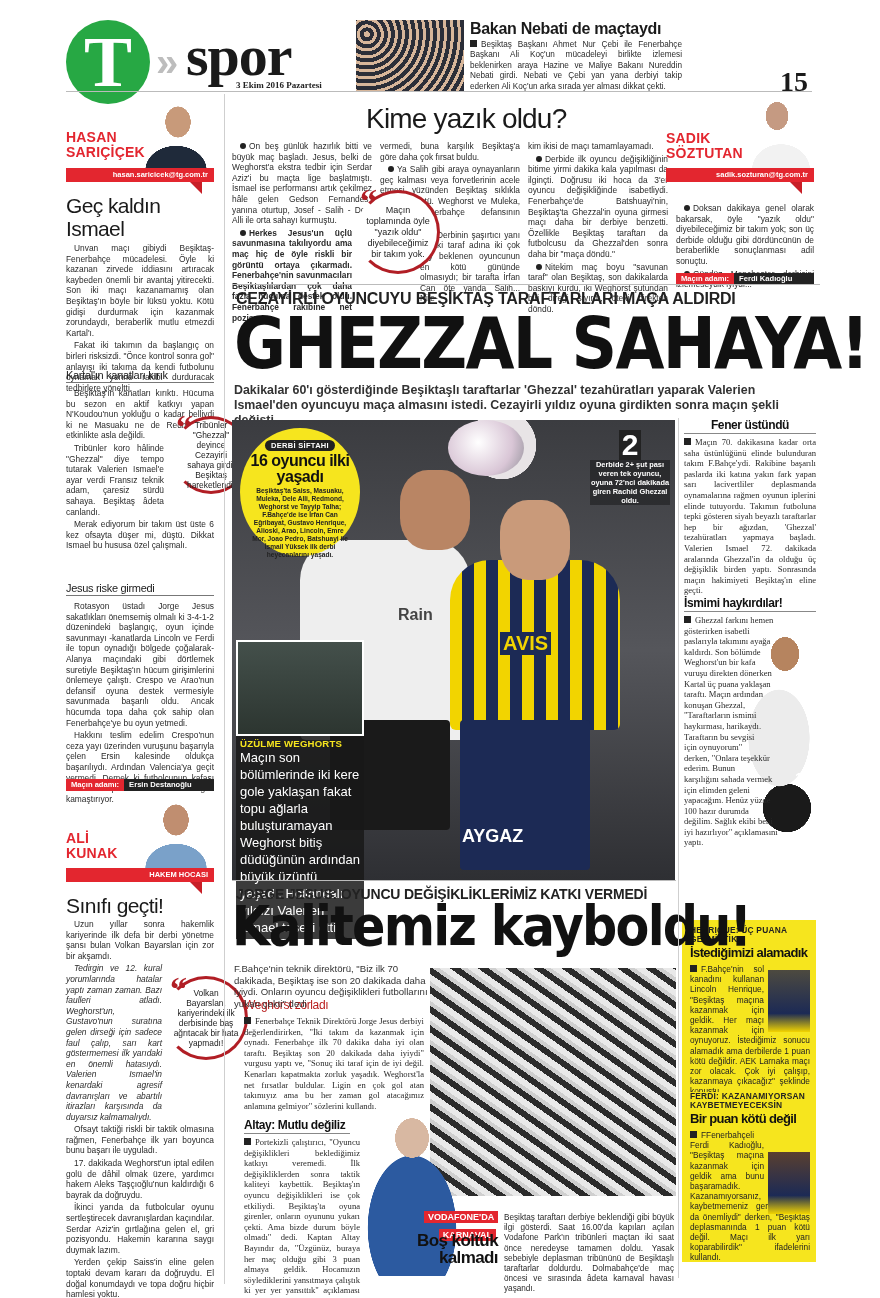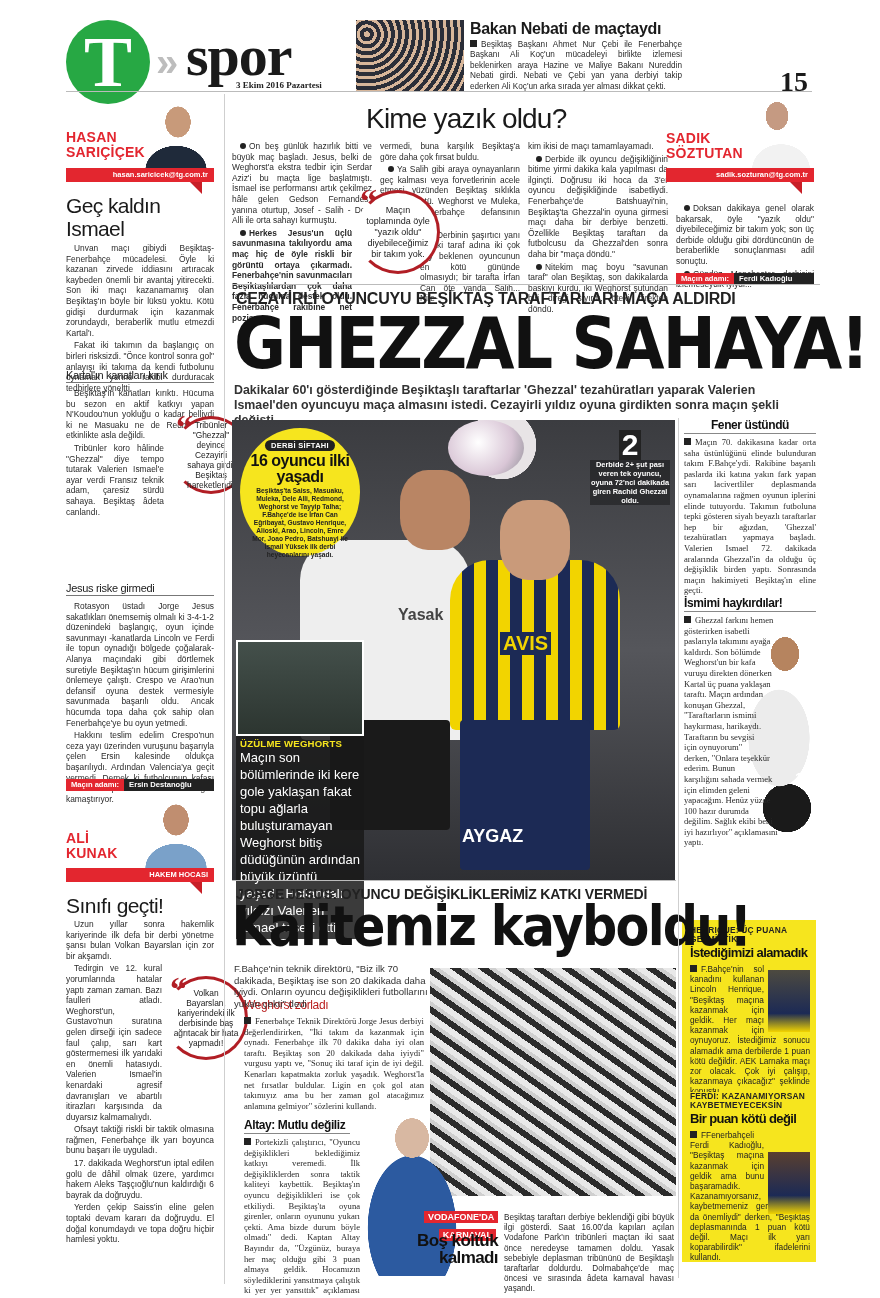--- a/index.html
+++ b/index.html
@@ -128,20 +128,21 @@
 </div>
 
 <div class="abs body-text" style="left:66px; top:243px; width:148px;">
   <p>Unvan maçı gibiydi Beşiktaş-Fenerbahçe mücadelesi. Öyle ki kazanan zirvede iddiasını artıracak kaybeden önemli bir avantaj yitirecekti. Son iki maçı kazanamamış olan Beşiktaş'ın böyle bir lüksü yoktu. Kötü gidişi durdurmak için kazanmak zorundaydı, beraberlik mutlu etmezdi Kartal'ı.</p>
   <p>Fakat iki takımın da başlangıç on birleri risksizdi. "Önce kontrol sonra gol" anlayışı iki takıma da kendi futbolunu oynamak yerine rakibi durduracak tedbirlere yöneltti.</p>
 </div>
 <div class="abs sub-head" style="left:66px; top:369px; width:148px;">Kartal'ın kanatları kırık</div>
 <div class="abs body-text" style="left:66px; top:388px; width:148px;">
   <p style="padding-right:0;">Beşiktaş'ın kanatları kırıktı. Hücuma bu sezon en aktif katkıyı yapan N'Koudou'nun yokluğu o kadar belliydi ki ne Masuaku ne de Redmond o etkinlikte asla değildi.</p>
   <p style="padding-right:50px;">Tribünler koro hâlinde "Ghezzal" diye tempo tutarak Valerien Ismael'e ayar verdi Fransız teknik adam, çaresiz sürdü sahaya. Beşiktaş âdeta canlandı.</p>
+  <p>Merak ediyorum bir takım üst üste 6 kez ofsayta düşer mi, düştü. Dikkat Ismael bu hususa özel çalışmalı.</p>
 </div>
 <div class="abs quote" style="left:172px; top:416px; width:78px; height:78px; font-size:8.4px; line-height:10px;">Tribünler "Ghezzal" deyince Cezayirli sahaya girdi, Beşiktaş hareketlendi.</div>
 <div class="abs quote-mark" style="left:176px; top:412px;">“</div>
 
 <div class="abs sub-head" style="left:66px; top:582px; width:148px;">Jesus riske girmedi</div>
 <div class="abs body-text" style="left:66px; top:601px; width:148px;">
   <p>Rotasyon üstadı Jorge Jesus sakatlıkları önemsemiş olmalı ki 3-4-1-2 düzenindeki başlangıç, oyun içinde savunmayı -kanatlarda Lincoln ve Ferdi ile topun oynadığı bölgede çoğalarak- Alanya maçındaki gibi dörtlemek suretiyle Beşiktaş'ın hücum girişimlerini önlemeye çalıştı. Crespo ve Arao'nun defansif oyuna destek vermesiyle savunmada başarılı oldu. Ancak hücumda topa daha çok sahip olan Fenerbahçe'ye bu oyun yetmedi.</p>
   <p>Hakkını teslim edelim Crespo'nun ceza yayı üzerinden vuruşunu başarıyla çelen Ersin kalesinde oldukça başarılıydı. Ardından Valencia'ya geçit vermedi. Demek ki futbolcunun kafası rahatsa performansı da göz kamaştırıyor.</p>
 </div>
 <div class="abs mac-adami" style="left:66px; top:779px; width:148px;">
@@ -152,23 +153,24 @@
 <div class="abs head-photo" style="left:136px; top:796px; width:78px; height:72px; background: radial-gradient(ellipse 18px 22px at 40px 24px, #c08e70 70%, transparent 71%), radial-gradient(ellipse 38px 30px at 40px 72px, #7aa1c9 80%, transparent 81%), #fff;"></div>
 <div class="abs col-name" style="left:66px; top:831px;">
   <div>ALİ</div>
   <div>KUNAK</div>
 </div>
 <div class="abs red-band" style="left:66px; top:868px; width:148px;">HAKEM HOCASI</div>
 <div class="abs red-tail" style="left:190px; top:882px;"></div>
 <div class="abs col-title" style="left:66px; top:894px;">Sınıfı geçti!</div>
 <div class="abs body-text" style="left:66px; top:919px; width:148px;">
   <p>Uzun yıllar sonra hakemlik kariyerinde ilk defa bir derbi yönetme şansı bulan Volkan Bayarslan için zor bir akşamdı.</p>
-  <p style="padding-right:52px;">Tedirgin ve 12. kural yorumlarında hatalar yaptı zaman zaman. Bazı faulleri atladı. Weghorst'un, Gustavo'nun suratına gelen dirseği için sadece faul çalıp, sarı kart göstermemesi ilk yarıdaki en önemli hatasıydı. Valerien Ismael'in kenardaki agresif davranışları ve abartılı itirazları karşısında da duyarsız kalmamalıydı.</p>
+  <p style="padding-right:52px;font-style:italic;">Tedirgin ve 12. kural yorumlarında hatalar yaptı zaman zaman. Bazı faulleri atladı. Weghorst'un, Gustavo'nun suratına gelen dirseği için sadece faul çalıp, sarı kart göstermemesi ilk yarıdaki en önemli hatasıydı. Valerien Ismael'in kenardaki agresif davranışları ve abartılı itirazları karşısında da duyarsız kalmamalıydı.</p>
   <p>Ofsayt taktiği riskli bir taktik olmasına rağmen, Fenerbahçe ilk yarı boyunca bunu başarı ile uyguladı.</p>
   <p>17. dakikada Weghorst'un iptal edilen golü de dâhil olmak üzere, yardımcı hakem Aleks Taşçıoğlu'nun kaldırdığı 6 bayrak da doğruydu.</p>
+  <p>İkinci yarıda da futbolcular oyunu sertleştirecek davranışlardan kaçındılar. Serdar Aziz'in gırtlağına gelen el, gri pozisyondu. Hakemin kararına saygı duymak lazım.</p>
   <p>Yerden çekip Saiss'in eline gelen toptaki devam kararı da doğruydu. El doğal konumdaydı ve topa doğru hiçbir hamlesi yoktu.</p>
 
 </div>
 <div class="abs quote" style="left:164px; top:976px; width:84px; height:84px; font-size:8.4px; line-height:10px;">Volkan Bayarslan, kariyerindeki ilk derbisinde baş ağrıtacak bir hata yapmadı!</div>
 <div class="abs quote-mark" style="left:170px; top:974px;">“</div>
 
 <div class="abs vrule" style="left:224px; top:94px; height:1190px;"></div>
 
 <div class="abs" style="left:366px; top:103px; font-size:28px; color:#1a1a1a; letter-spacing:-0.8px;">Kime yazık oldu?</div>
 <div class="abs body-text" style="left:232px; top:141px; width:140px;">
@@ -211,21 +213,21 @@
 <div class="abs deck" style="left:234px; top:383px; width:586px;font-weight:bold;">Dakikalar 60'ı gösterdiğinde Beşiktaşlı taraftarlar 'Ghezzal' tezahüratları yaparak Valerien Ismael'den oyuncuyu maça almasını istedi. Cezayirli yıldız oyuna girdikten sonra maçın şekli değişti</div>
 
 <div class="abs main-photo"></div>
 <div class="abs bjk-jersey"></div>
 <div class="abs fb-jersey"></div>
 <div class="abs bjk-shorts"></div>
 <div class="abs fb-shorts"></div>
 <div class="abs head1"></div>
 <div class="abs head2"></div>
 <div class="abs ball"></div>
-<div class="abs" style="left:398px; top:606px; font-size:16px; color:#444; font-weight:bold;">Yasak</div>
+<div class="abs" style="left:398px; top:606px; font-size:16px; color:#444; font-weight:bold;">Rain</div>
 <div class="abs" style="left:500px; top:632px; font-size:20px; color:#f2d400; font-weight:bold; background:#1c2a55; padding:0 3px;">AVIS</div>
 <div class="abs" style="left:462px; top:826px; font-size:18px; color:#fff; font-weight:bold;text-align:center;">AYGAZ</div>
 
 <div class="abs yellow-circle">
   <span class="yc-tag">DERBİ SİFTAHI</span>
   <div class="yc-title">16 oyuncu ilki yaşadı</div>
   <div class="yc-body">Beşiktaş'ta Saiss, Masuaku, Muleka, Dele Alli, Redmond, Weghorst ve Tayyip Talha; F.Bahçe'de ise İrfan Can Eğribayat, Gustavo Henrique, Alioski, Arao, Lincoln, Emre Mor, Joao Pedro, Batshuayi ile İsmail Yüksek ilk derbi heyecanlarını yaşadı.</div>
 </div>
 
 <div class="abs stat2">

